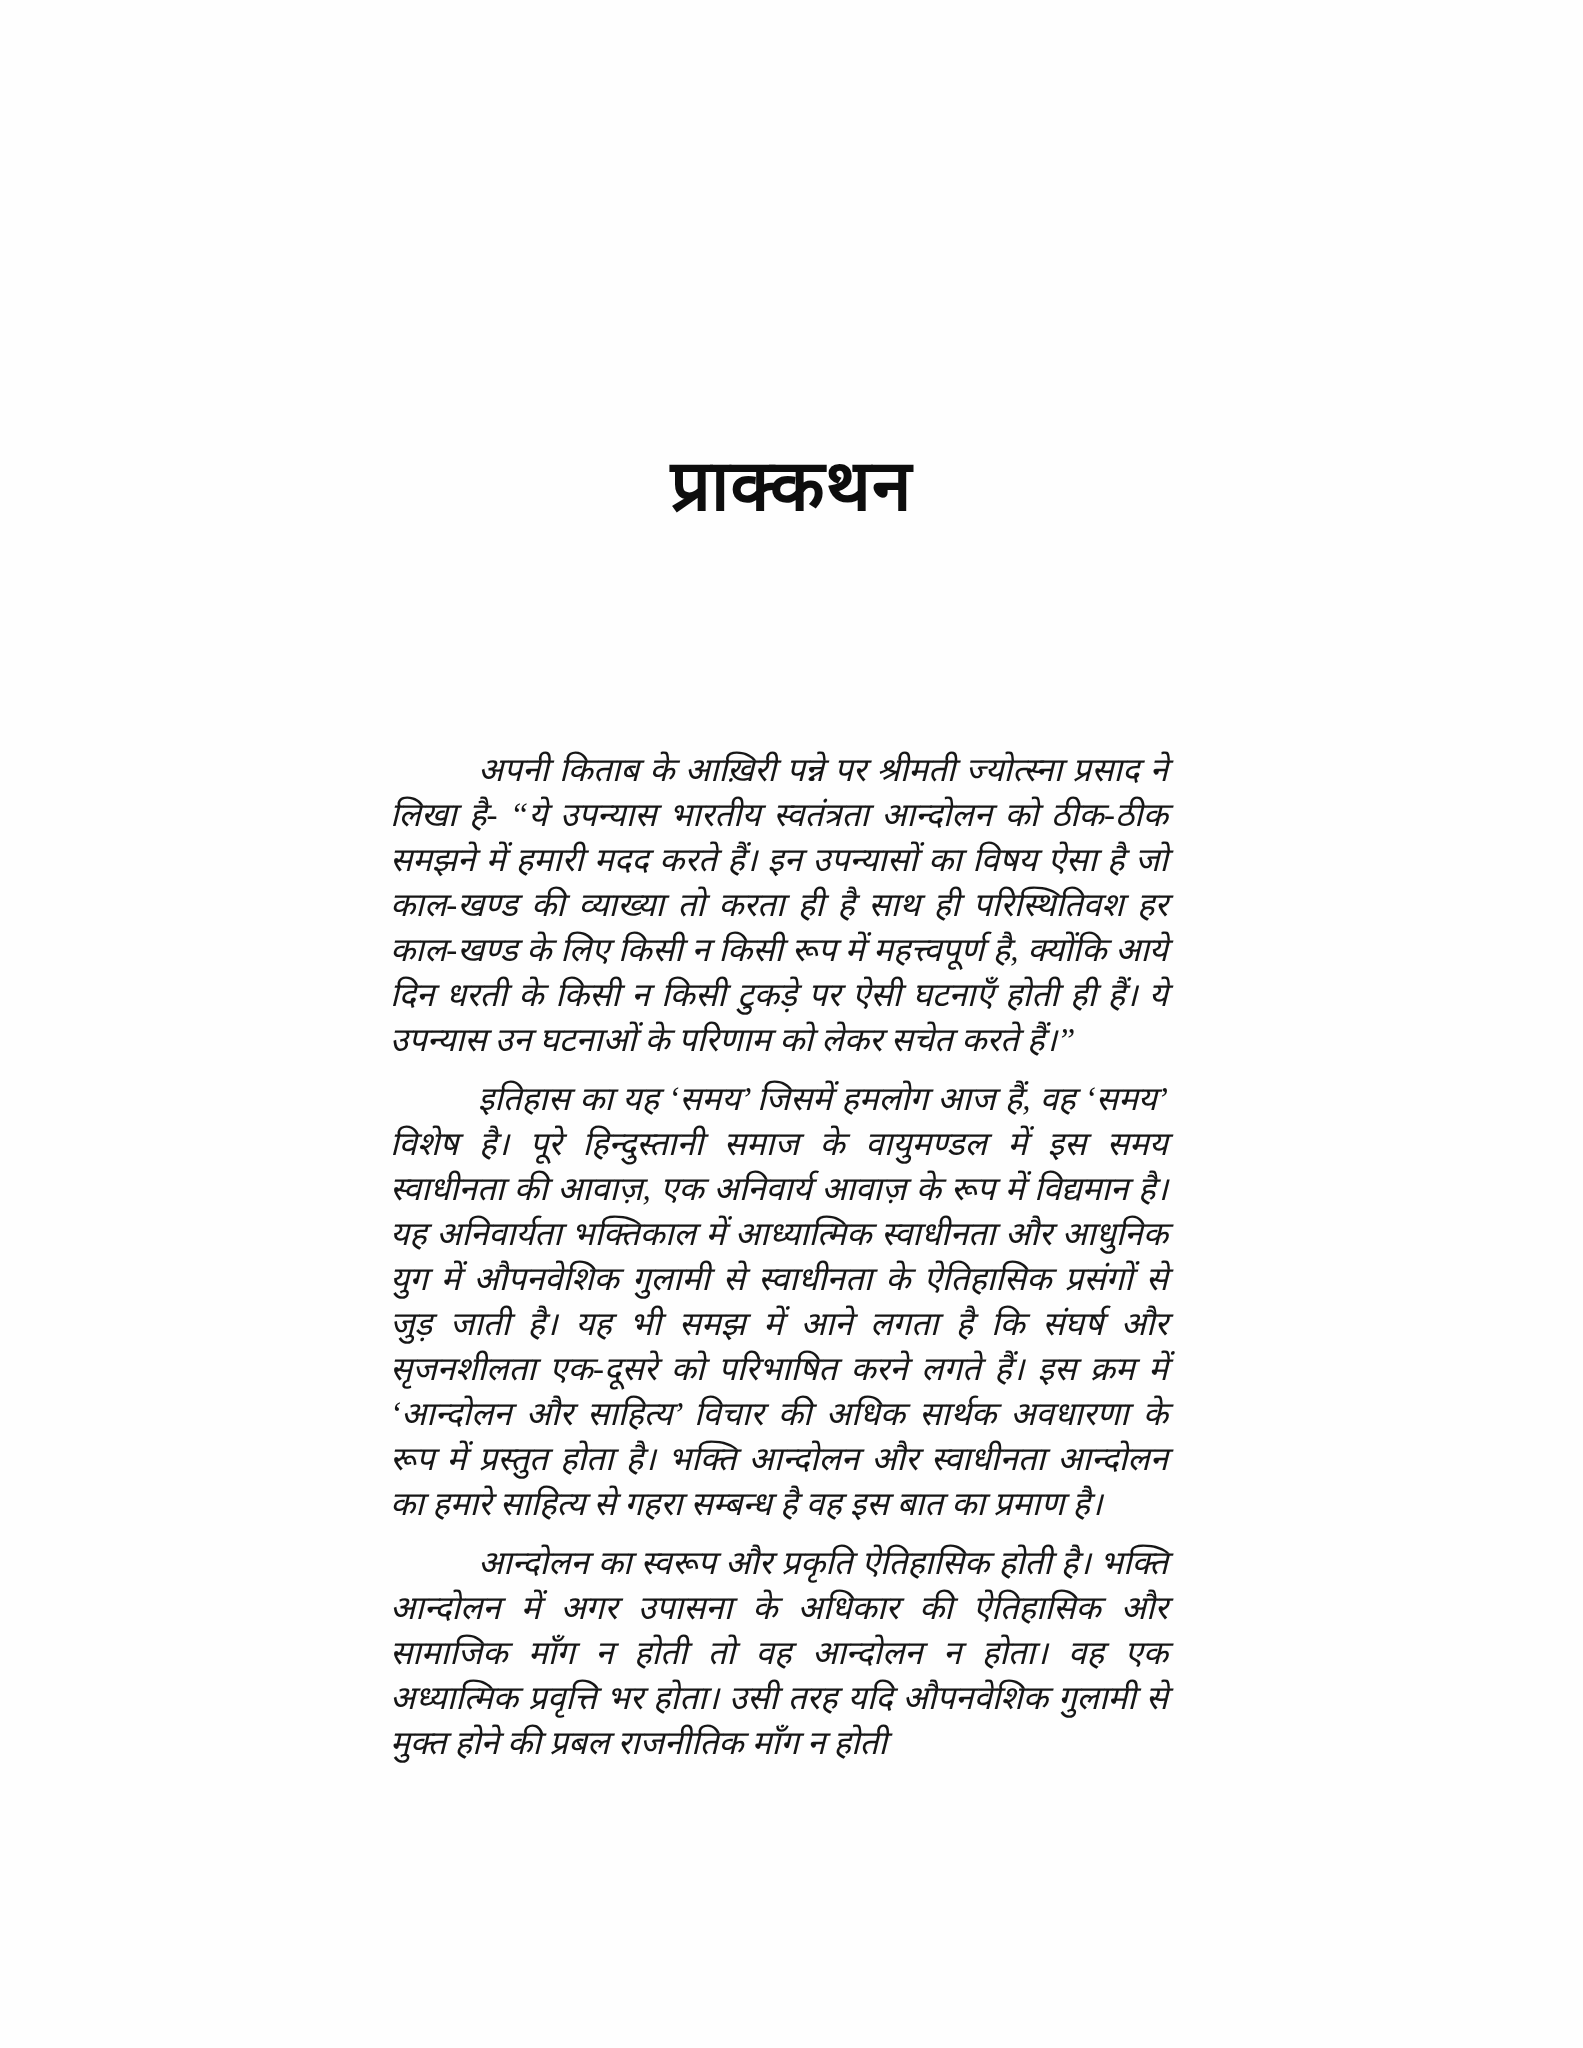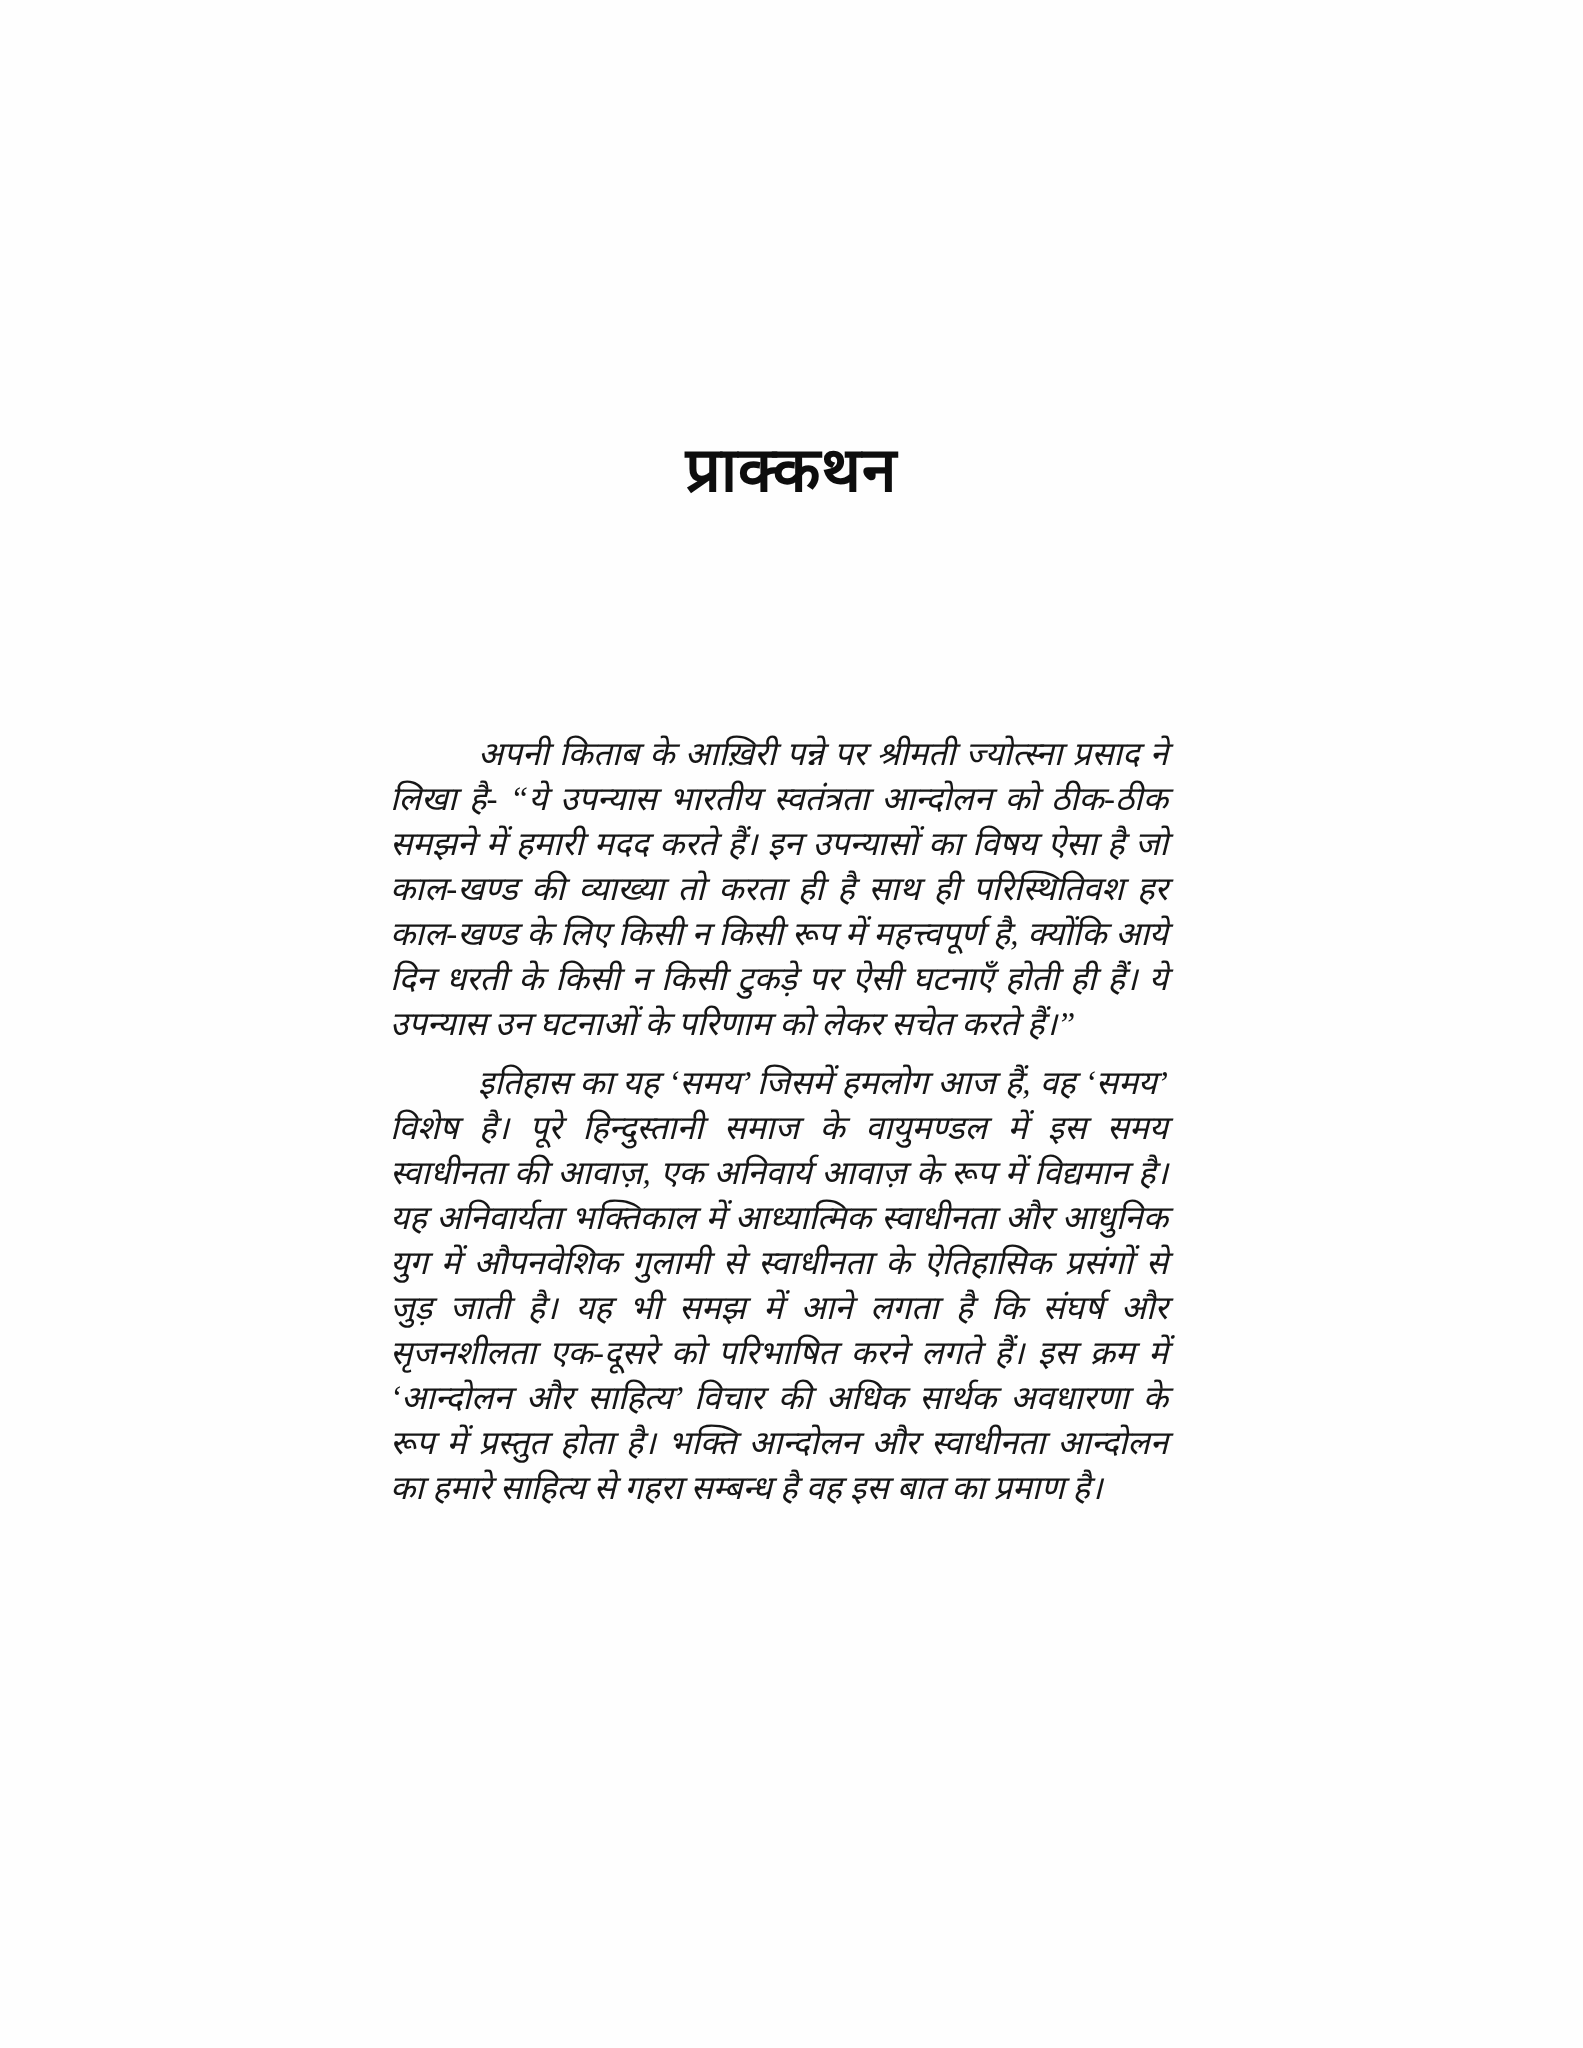--- a/index.html
+++ b/index.html
@@ -12,26 +12,26 @@
     width: 1583px;
     height: 2048px;
     margin: 0 auto;
     background: #fefefe;
     color: #141414;
     font-family: "Liberation Serif", "DejaVu Serif", serif;
     overflow: hidden;
     box-sizing: border-box;
   }
   .title {
-    margin: 0;
+    margin: 16px;
     padding-top: 420px;
     height: 100px;
     line-height: 100px;
     text-align: center;
-    font-size: 62px;
+    font-size: 71px;
     font-weight: 700;
     letter-spacing: 1px;
     color: #0d0d0d;
   }
   .body-text {
     margin-top: 212px;
     margin-left: 390px;
     width: 778px;
     font-size: 33px;
     line-height: 45px;
@@ -45,14 +45,15 @@
   }
 </style>
 </head>
 <body>
 
 <div class="page">
   <h1 class="title">प्राक्कथन</h1>
   <div class="body-text">
       <p>अपनी किताब के आख़िरी पन्ने पर श्रीमती ज्योत्स्ना प्रसाद ने लिखा है- “ये उपन्यास भारतीय स्वतंत्रता आन्दोलन को ठीक-ठीक समझने में हमारी मदद करते हैं। इन उपन्यासों का विषय ऐसा है जो काल-खण्ड की व्याख्या तो करता ही है साथ ही परिस्थितिवश हर काल-खण्ड के लिए किसी न किसी रूप में महत्त्वपूर्ण है, क्योंकि आये दिन धरती के किसी न किसी टुकड़े पर ऐसी घटनाएँ होती ही हैं। ये उपन्यास उन घटनाओं के परिणाम को लेकर सचेत करते हैं।”</p>
       <p>इतिहास का यह ‘समय’ जिसमें हमलोग आज हैं, वह ‘समय’ विशेष है। पूरे हिन्दुस्तानी समाज के वायुमण्डल में इस समय स्वाधीनता की आवाज़, एक अनिवार्य आवाज़ के रूप में विद्यमान है। यह अनिवार्यता भक्तिकाल में आध्यात्मिक स्वाधीनता और आधुनिक युग में औपनवेशिक गुलामी से स्वाधीनता के ऐतिहासिक प्रसंगों से जुड़ जाती है। यह भी समझ में आने लगता है कि संघर्ष और सृजनशीलता एक-दूसरे को परिभाषित करने लगते हैं। इस क्रम में ‘आन्दोलन और साहित्य’ विचार की अधिक सार्थक अवधारणा के रूप में प्रस्तुत होता है। भक्ति आन्दोलन और स्वाधीनता आन्दोलन का हमारे साहित्य से गहरा सम्बन्ध है वह इस बात का प्रमाण है।</p>
+      <p>आन्दोलन का स्वरूप और प्रकृति ऐतिहासिक होती है। भक्ति आन्दोलन में अगर उपासना के अधिकार की ऐतिहासिक और सामाजिक माँग न होती तो वह आन्दोलन न होता। वह एक अध्यात्मिक प्रवृत्ति भर होता। उसी तरह यदि औपनवेशिक गुलामी से मुक्त होने की प्रबल राजनीतिक माँग न होती</p>
     </div>
 </div>
 
 </body></html>

